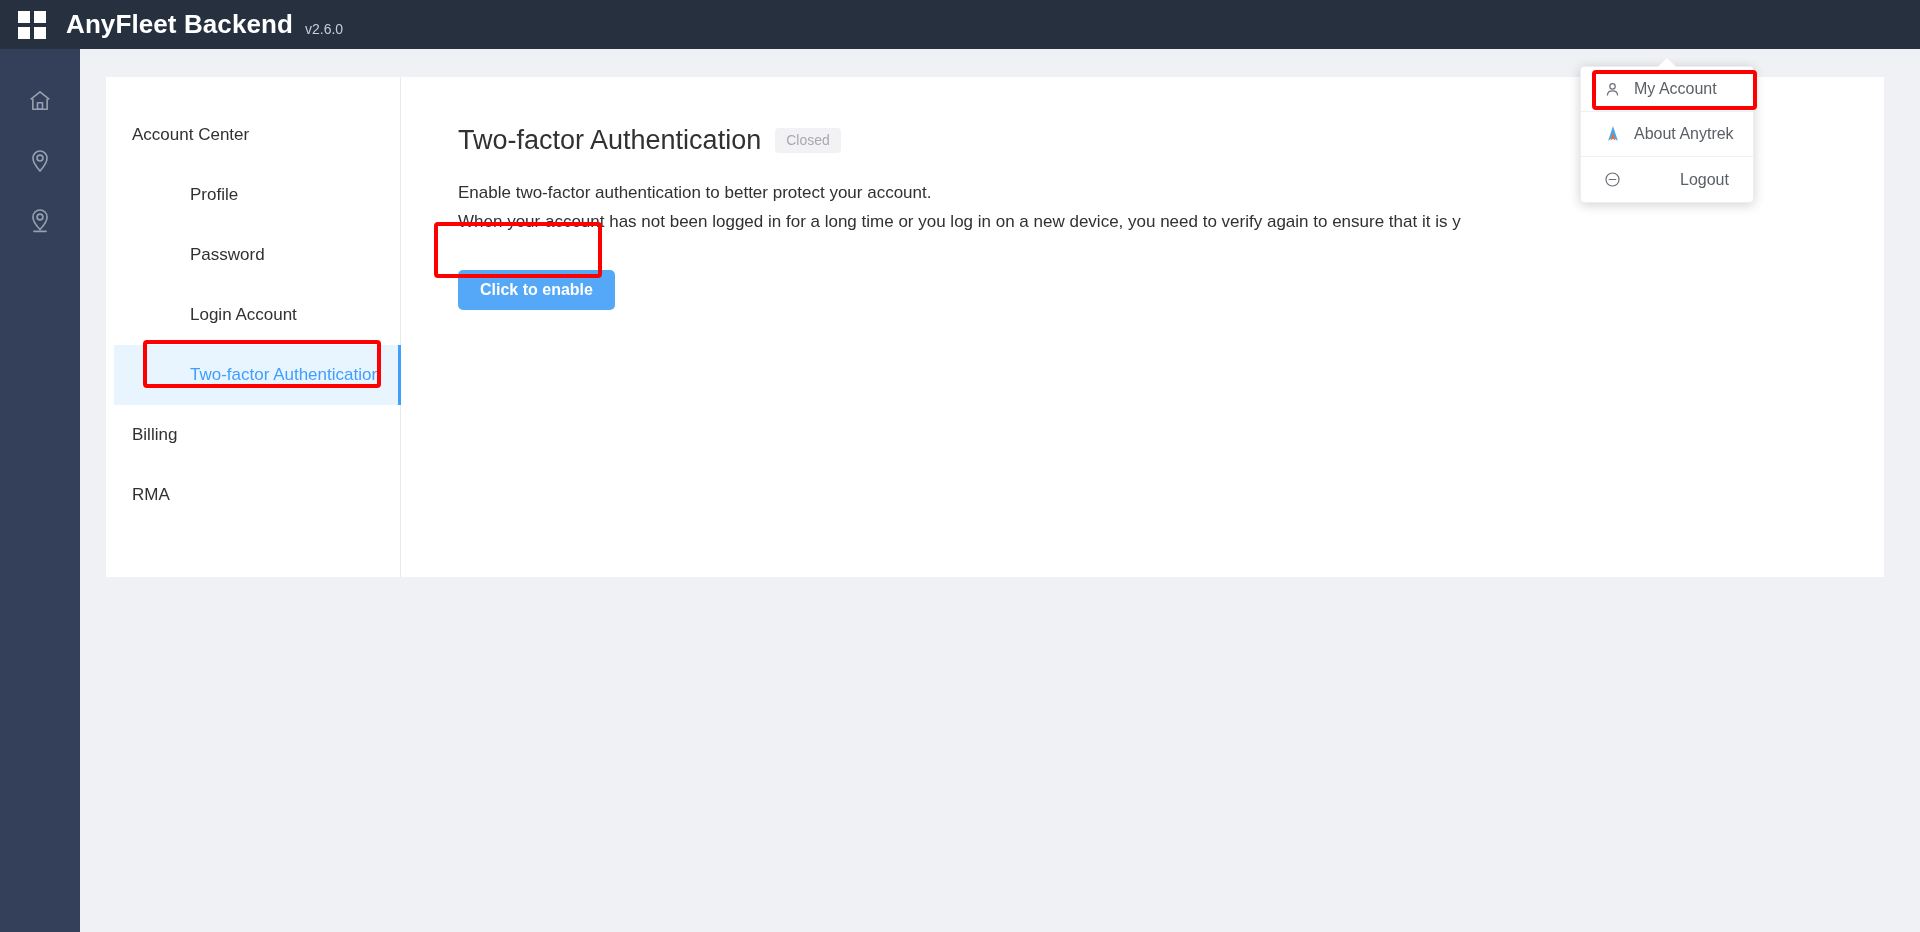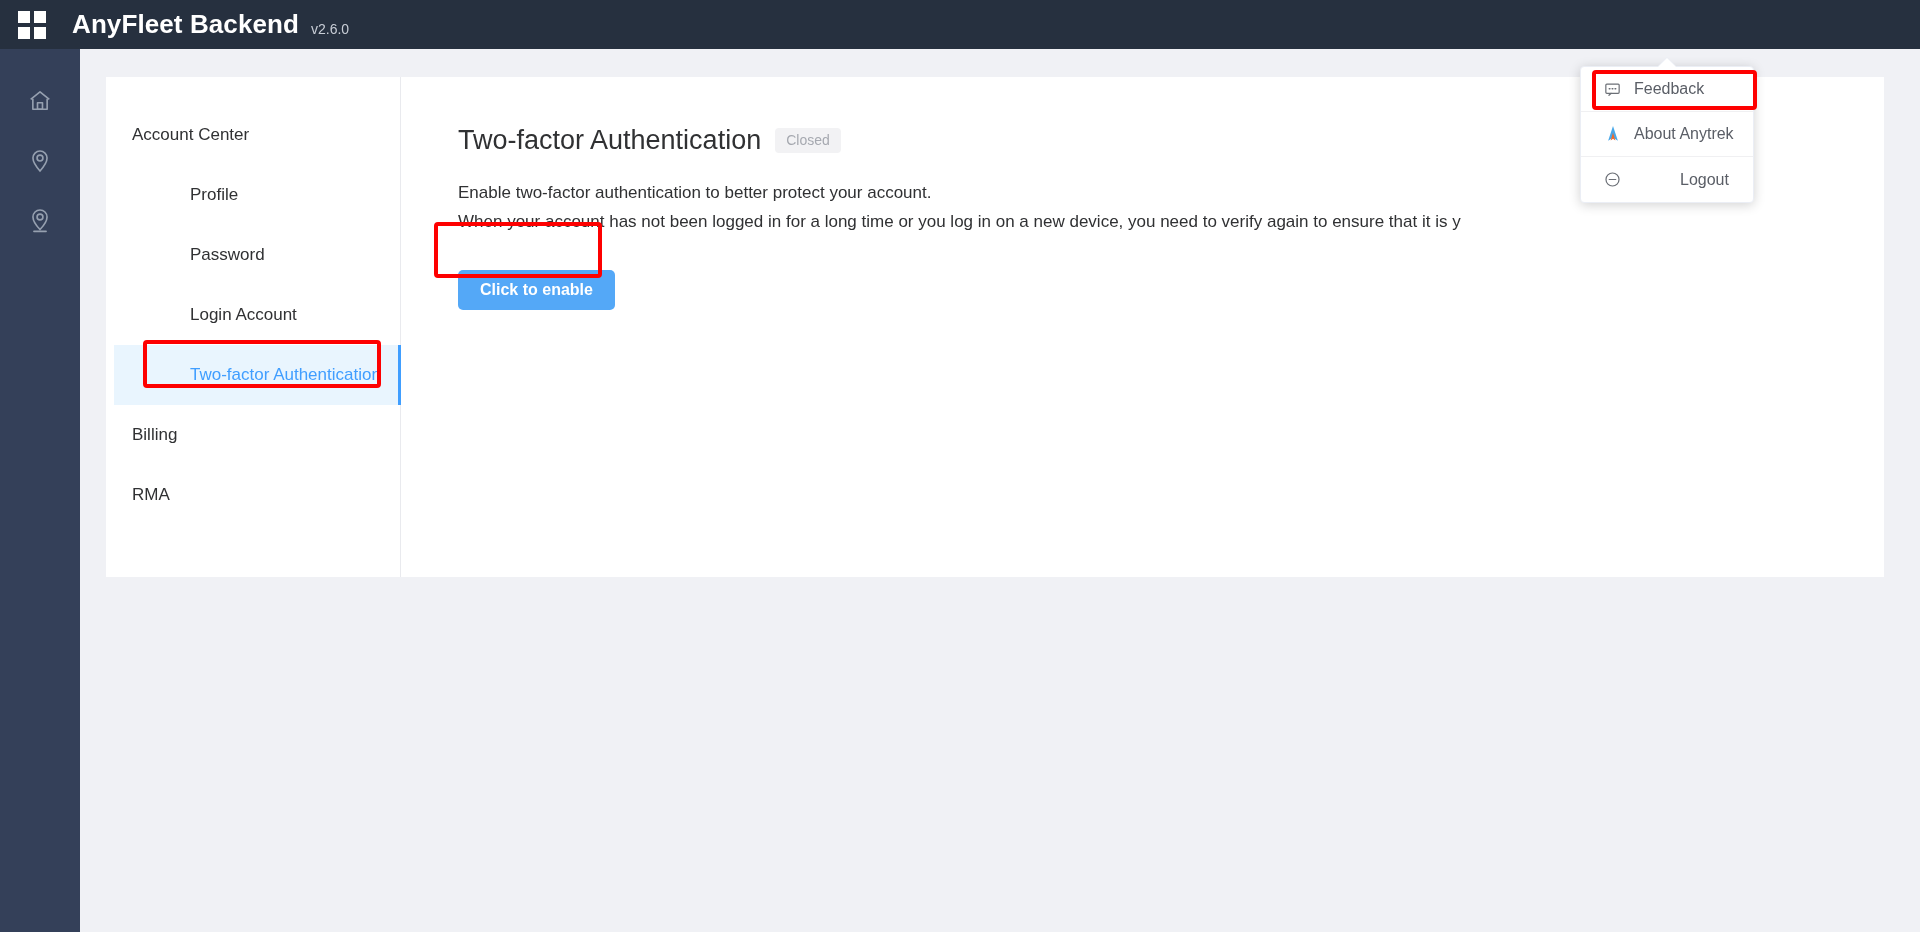--- a/index.html
+++ b/index.html
@@ -24,21 +24,21 @@
   .logo-mark {
     margin-left: 18px;
     width: 28px; height: 28px;
     display: grid;
     grid-template-columns: 12px 12px;
     grid-template-rows: 12px 12px;
     gap: 4px;
   }
   .logo-mark i { background: #ffffff; display: block; }
   .app-title {
-    margin-left: 26px;
+    margin-left: 20px;
     color: #ffffff;
     font-size: 26px;
     font-weight: bold;
     letter-spacing: .1px;
     white-space: nowrap;
   }
   .app-version {
     margin-left: 12px;
     color: #c8cdd6;
     font-size: 14px;
@@ -341,31 +341,30 @@
         <button class="enable-btn">Click to enable</button>
       </div>
     </div>
 
   </div>
 </div>
 
 <div class="dropdown">
   <span class="dropdown-caret"></span>
 
-
   <div class="dd-item">
     <span class="dd-icon">
       <svg width="17" height="17" viewBox="0 0 24 24" fill="none" stroke="#6b6f76" stroke-width="1.7">
-        <rect x="2.6" y="4.4" width="18.8" height="13" rx="1.4"></rect>
-        <path d="M7 20.2l3.2-2.8" stroke-linecap="round"></path>
-        <path d="M7.4 11h1M11.5 11h1M15.6 11h1" stroke-linecap="round" stroke-width="2"></path>
-      </svg>
-    </span>
-    <span>Feedback</span>
-  </div>
+        <circle cx="12" cy="7.6" r="3.8"></circle>
+        <path d="M4.8 20.4c0-4 3.2-6.4 7.2-6.4s7.2 2.4 7.2 6.4"></path>
+      </svg>
+    </span>
+    <span>My Account</span>
+  </div>
+
 
   <div class="dd-item">
     <span class="dd-icon">
       <svg width="16" height="18" viewBox="0 0 16 20">
         <path d="M8 1.2 L13.4 17.6 L8 14.2 L2.6 17.6 Z" fill="#4aa8e8"></path>
         <path d="M8 8.6 L10.6 17.2 L8 15.3 L5.4 17.2 Z" fill="#f06a2a"></path>
       </svg>
     </span>
     <span>About Anytrek</span>
   </div>

